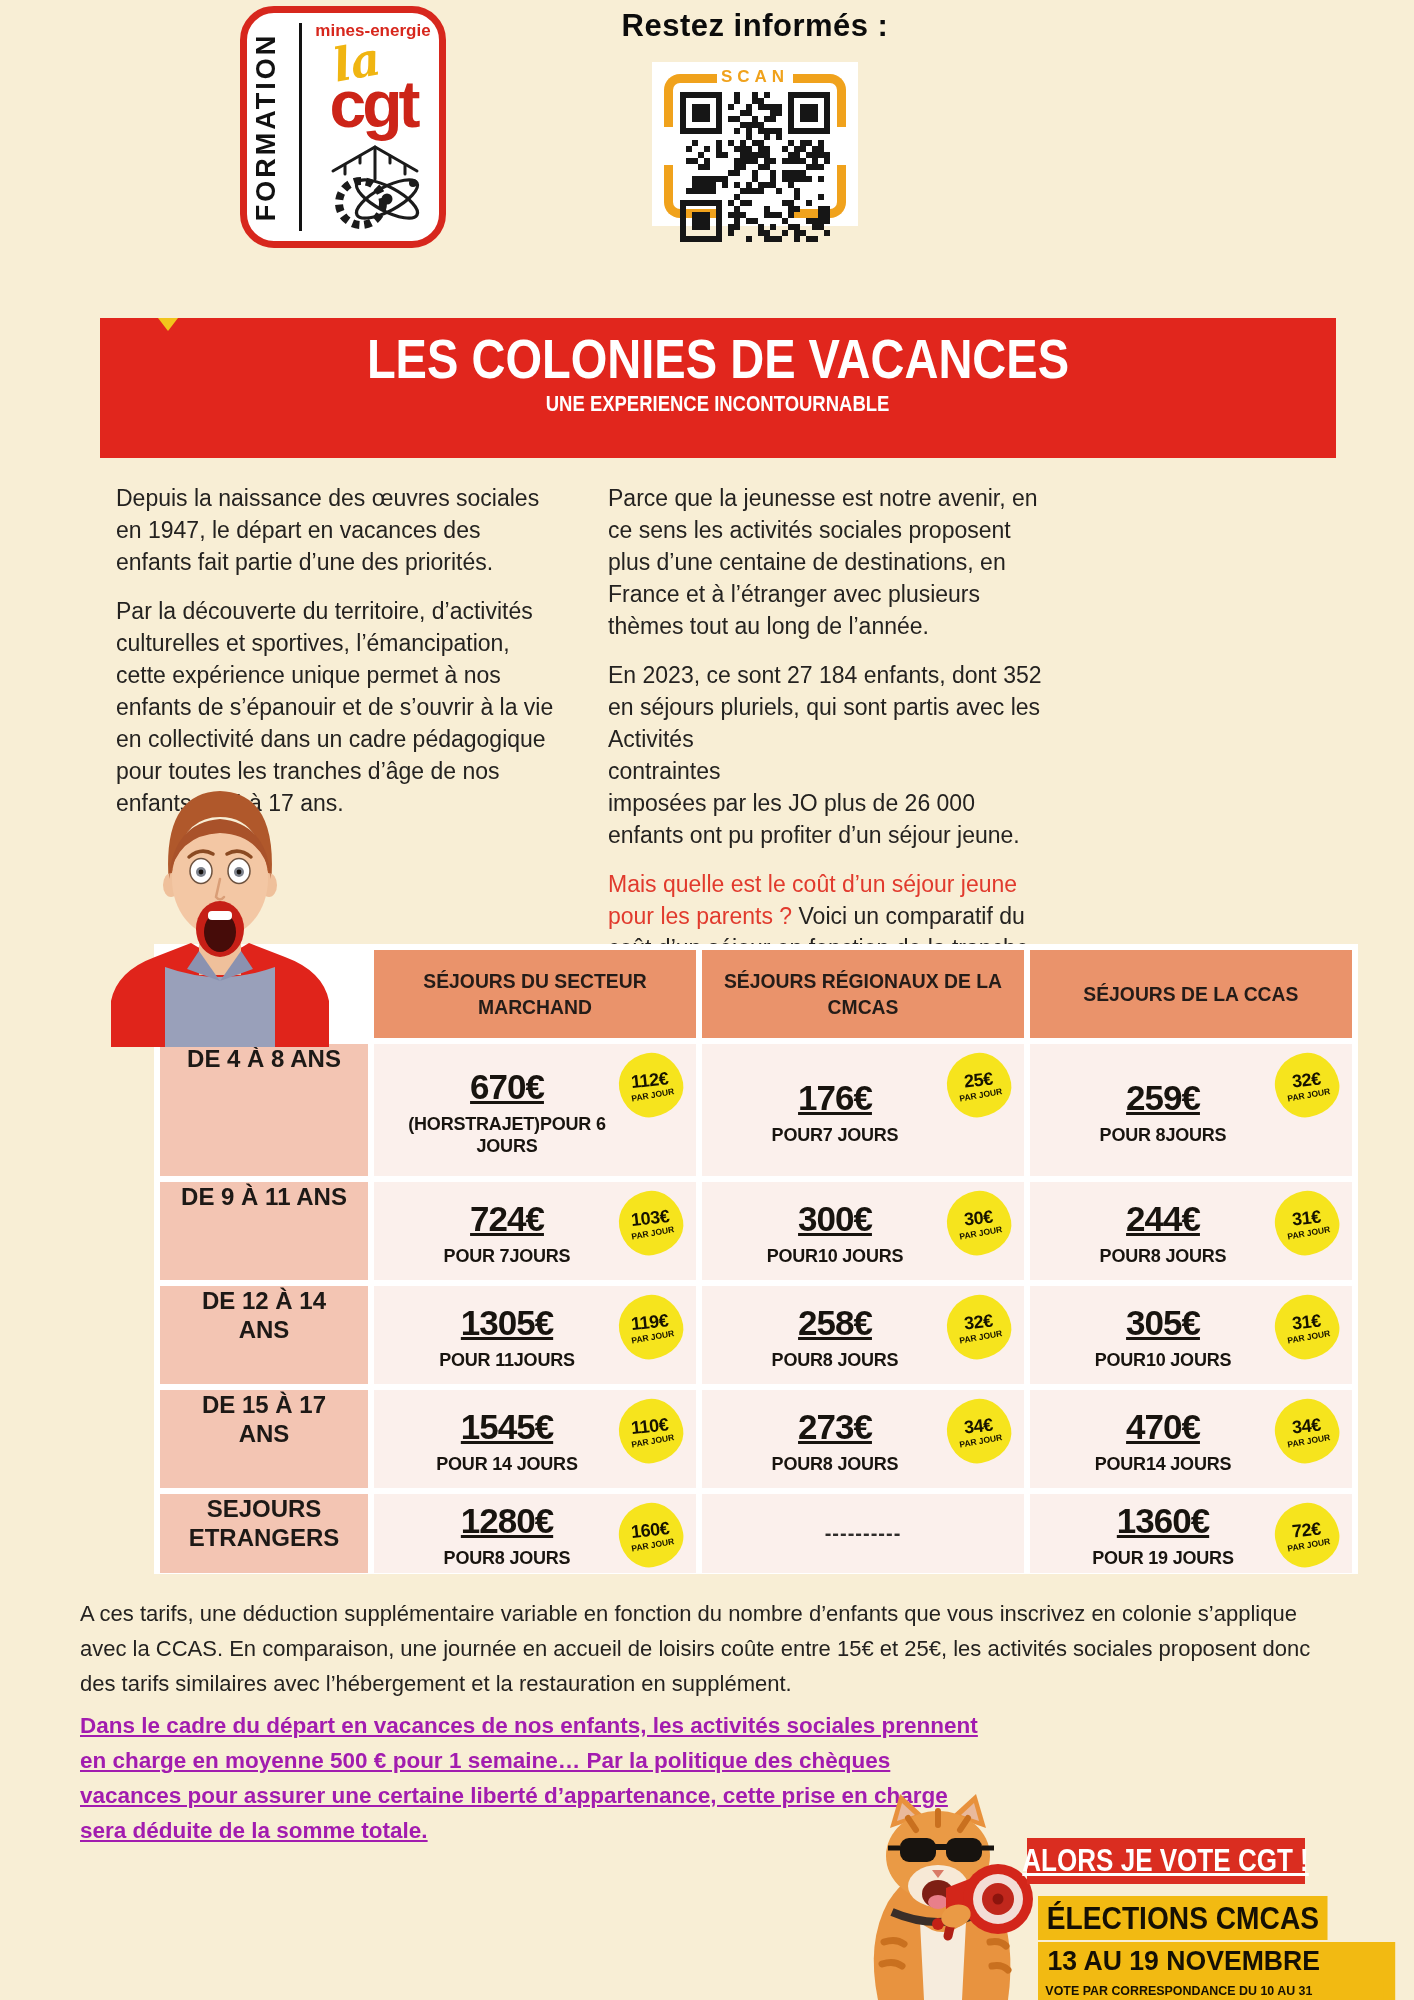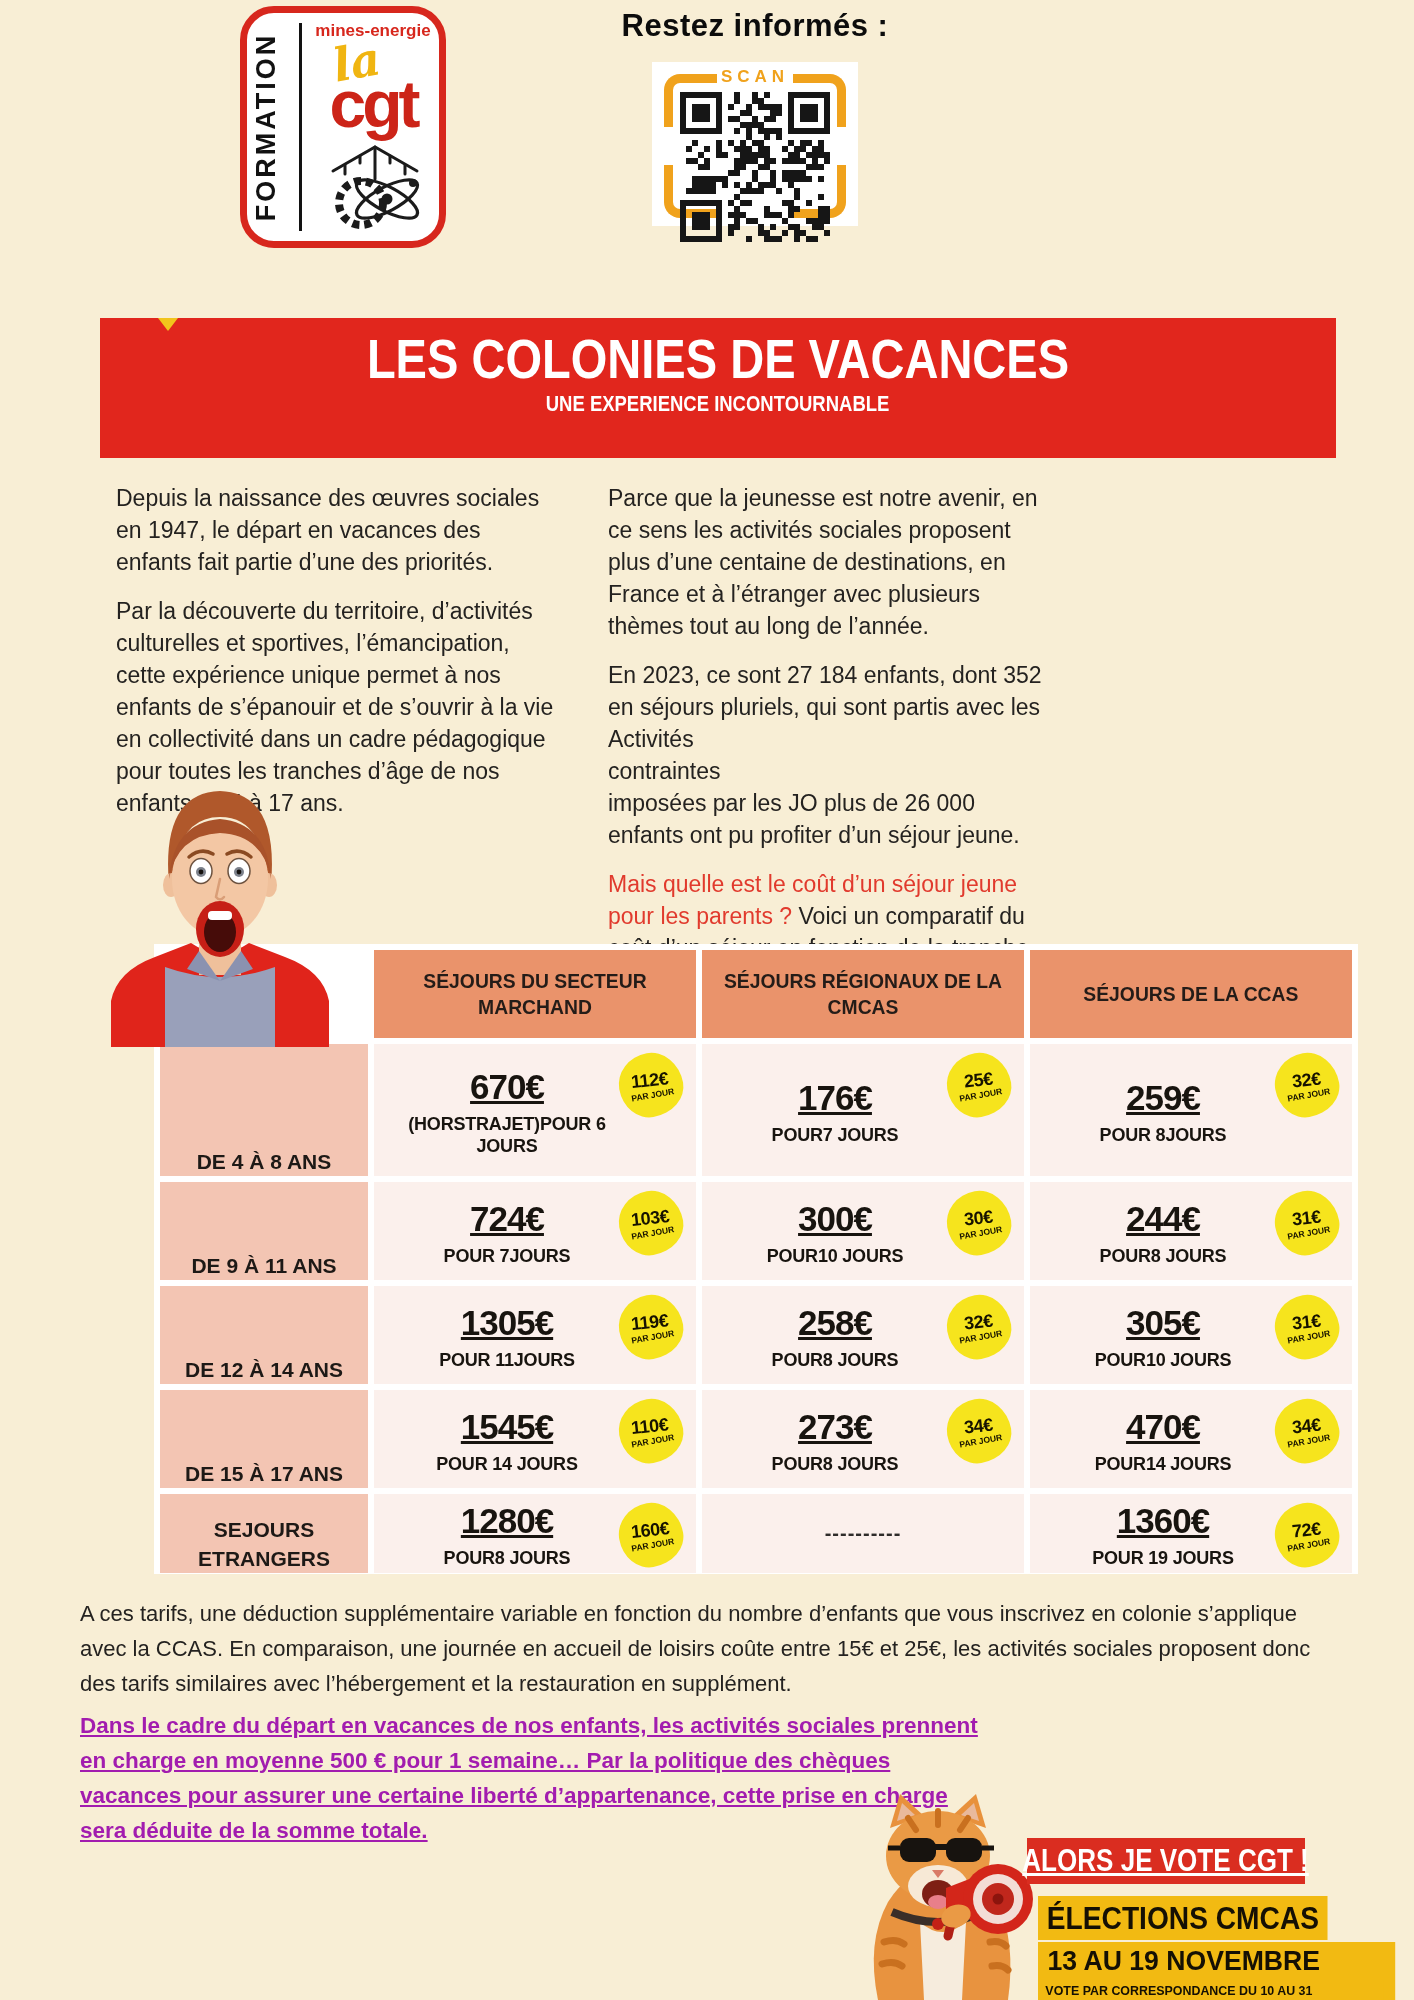--- a/index.html
+++ b/index.html
@@ -62,22 +62,22 @@
   .ptable {
     left:154px; top:944px; width:1204px; height:630px; background:#fff; z-index:2;
     display:grid; grid-template-columns:208px 1fr 1fr 1fr;
     grid-template-rows:88px 132px 98px 98px 98px 1fr;
     gap:6px; padding:6px; box-sizing:border-box;
   }
   .th { background:#ea936b; color:#241c18; display:flex; align-items:center; justify-content:center;
     text-align:center; font-weight:bold; font-size:21px; line-height:26px; }
   .th .sqz { transform:scaleX(0.92); white-space:pre-line; }
   .blank { background:#fff; }
-  .tl { background:#f3c5b3; color:#1d1916; display:flex; align-items:flex-end; justify-content:center;
-    text-align:center; font-weight:bold; font-size:21px; line-height:29px; padding:0 14px; }
+  .tl { background:#f3c5b3; color:#1d1916; display:flex; align-items:flex-start; justify-content:center;
+    text-align:center; font-weight:bold; font-size:24px; line-height:29px; padding:0 14px; }
   .cell { background:#fbf0ec; position:relative; display:flex; flex-direction:column;
     align-items:center; justify-content:center; padding:4px 8px; box-sizing:border-box; }
   .cinner { padding-right:56px; text-align:center; }
   .price { font-size:35px; font-weight:bold; color:#18140f; letter-spacing:-1px; line-height:46px;text-decoration:underline; }
   .dur { font-size:18px; font-weight:bold; color:#18140f; margin-top:3px; line-height:22px;
     max-width:220px; letter-spacing:-0.2px; }
   .badge { position:absolute; top:9px; right:13px; width:64px; height:64px; background:#f6e41d;
     border-radius:52% 48% 55% 45% / 48% 55% 45% 52%; transform:rotate(-10deg);
     display:flex; flex-direction:column; align-items:center; justify-content:center; }
   .badge b { font-size:18px; letter-spacing:-0.5px; color:#161200; line-height:18px; transform:rotate(4deg); }

